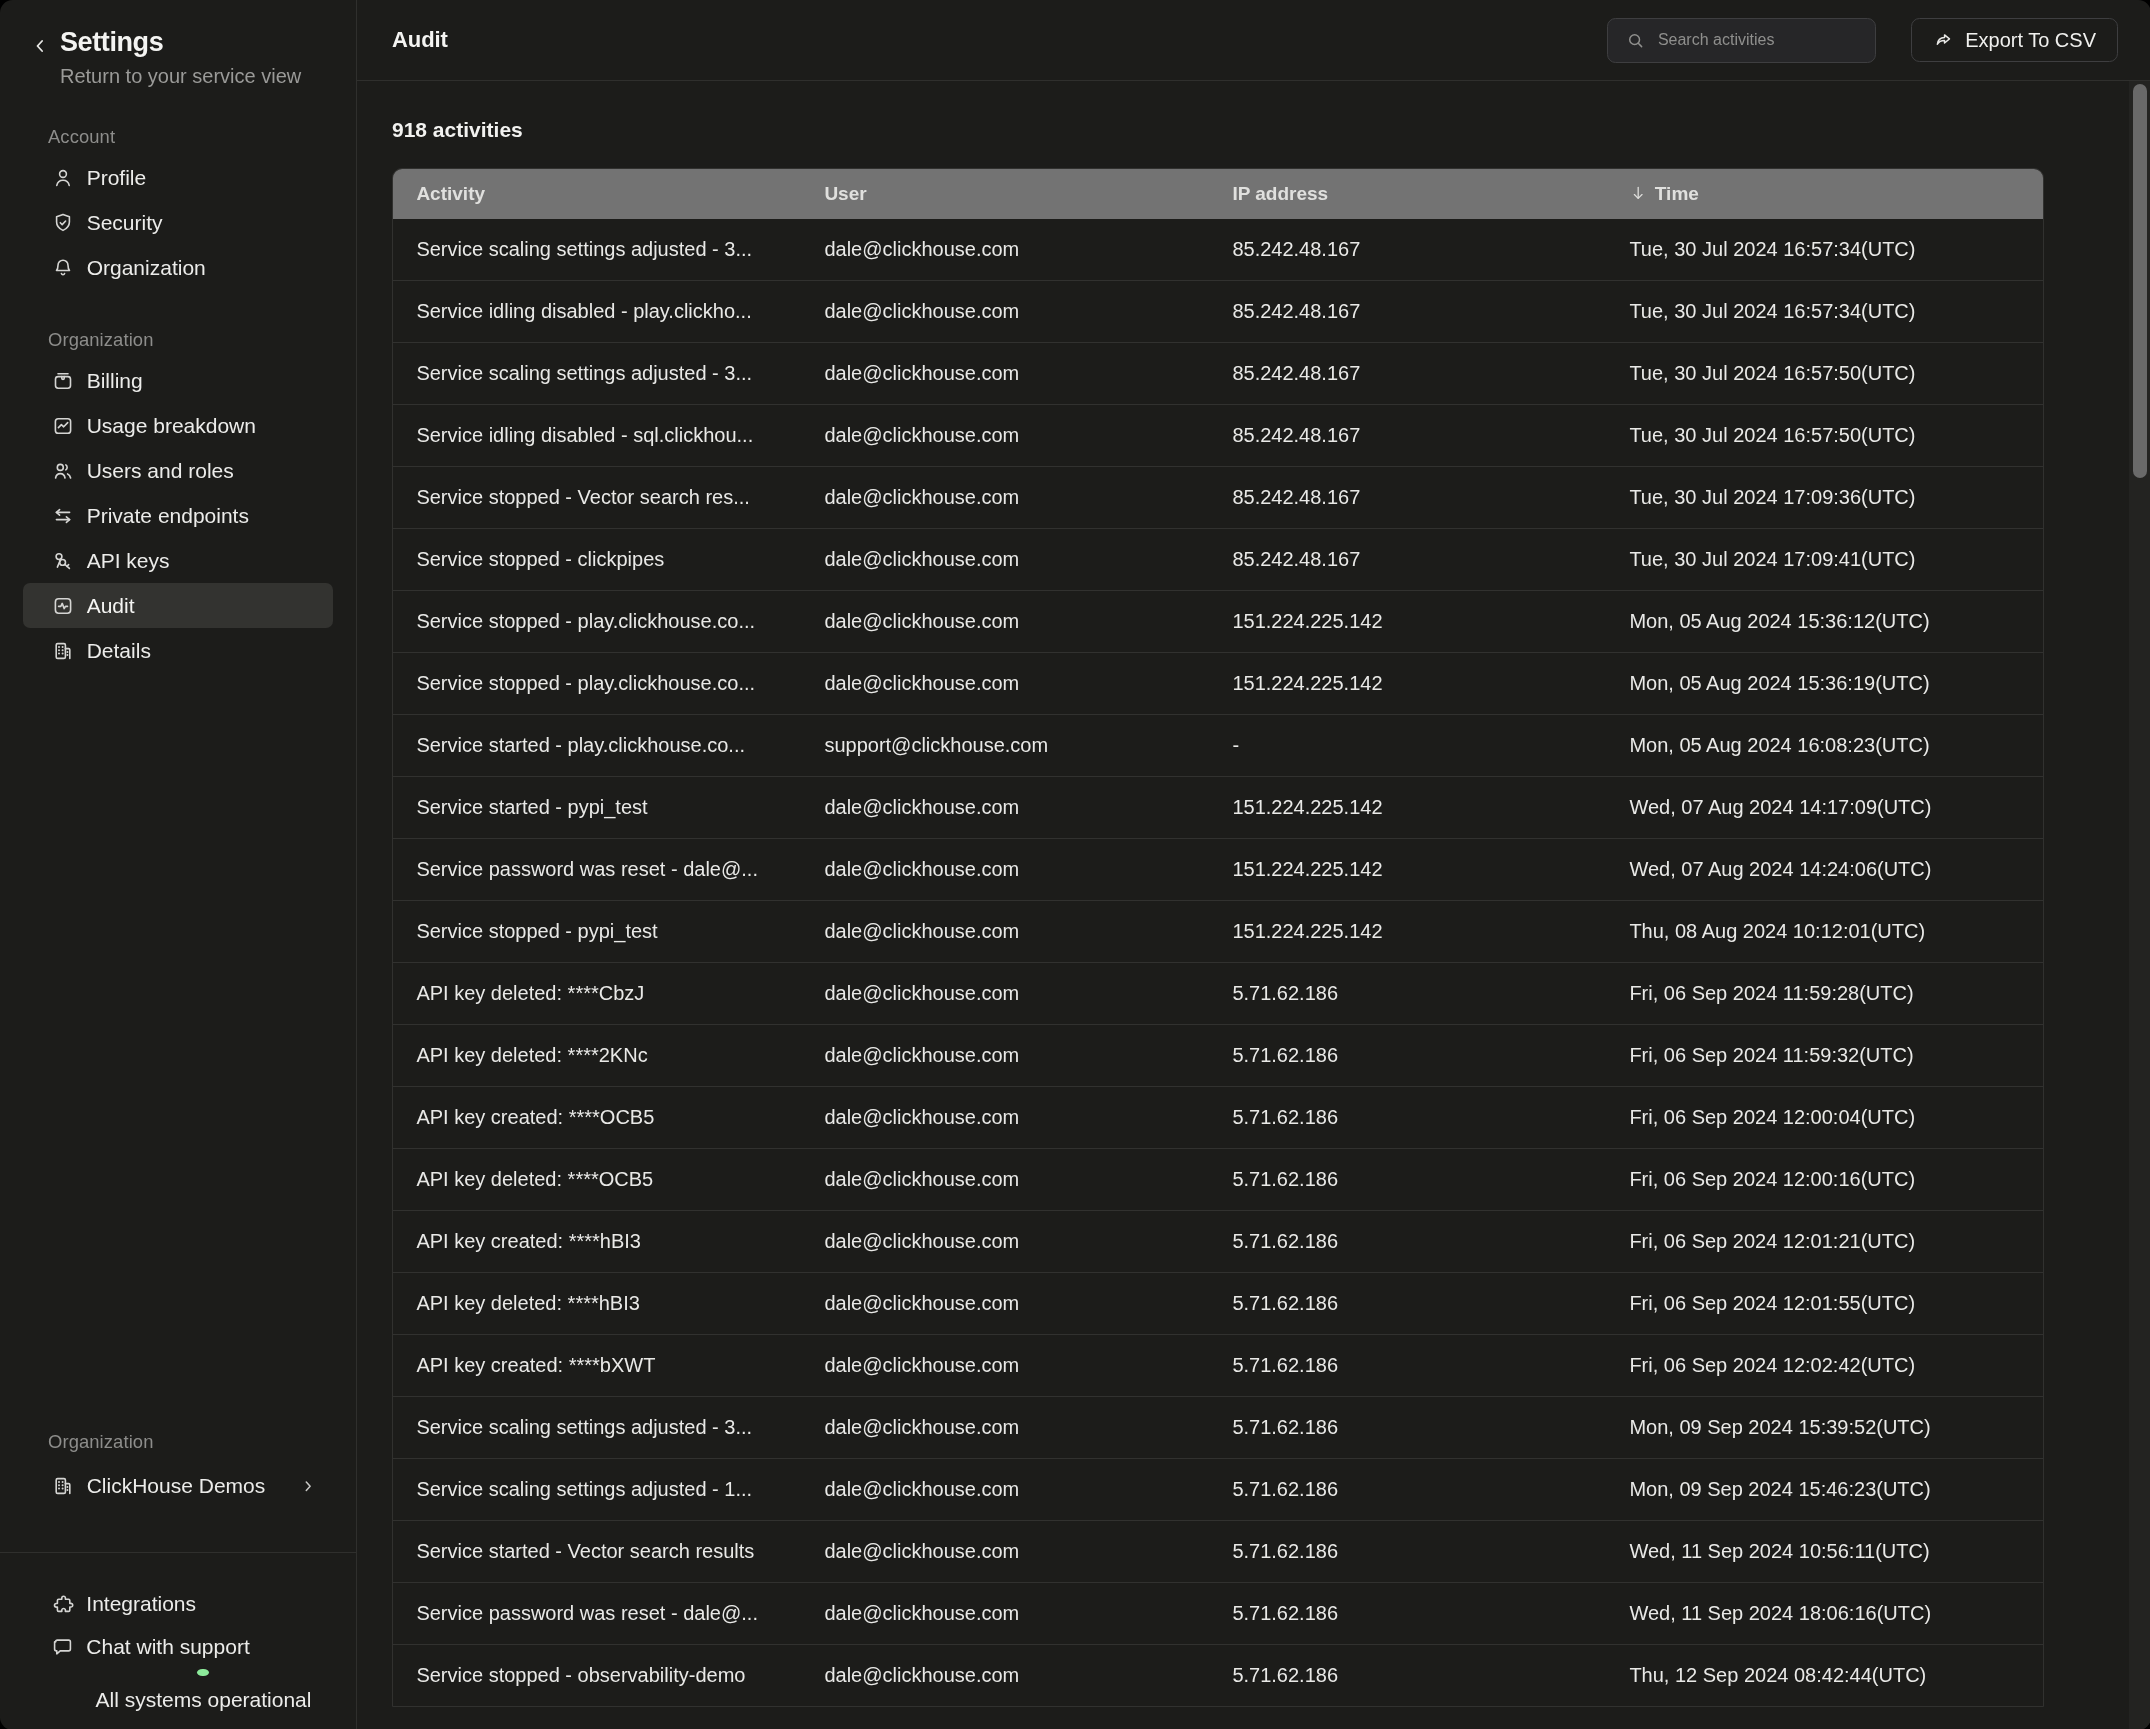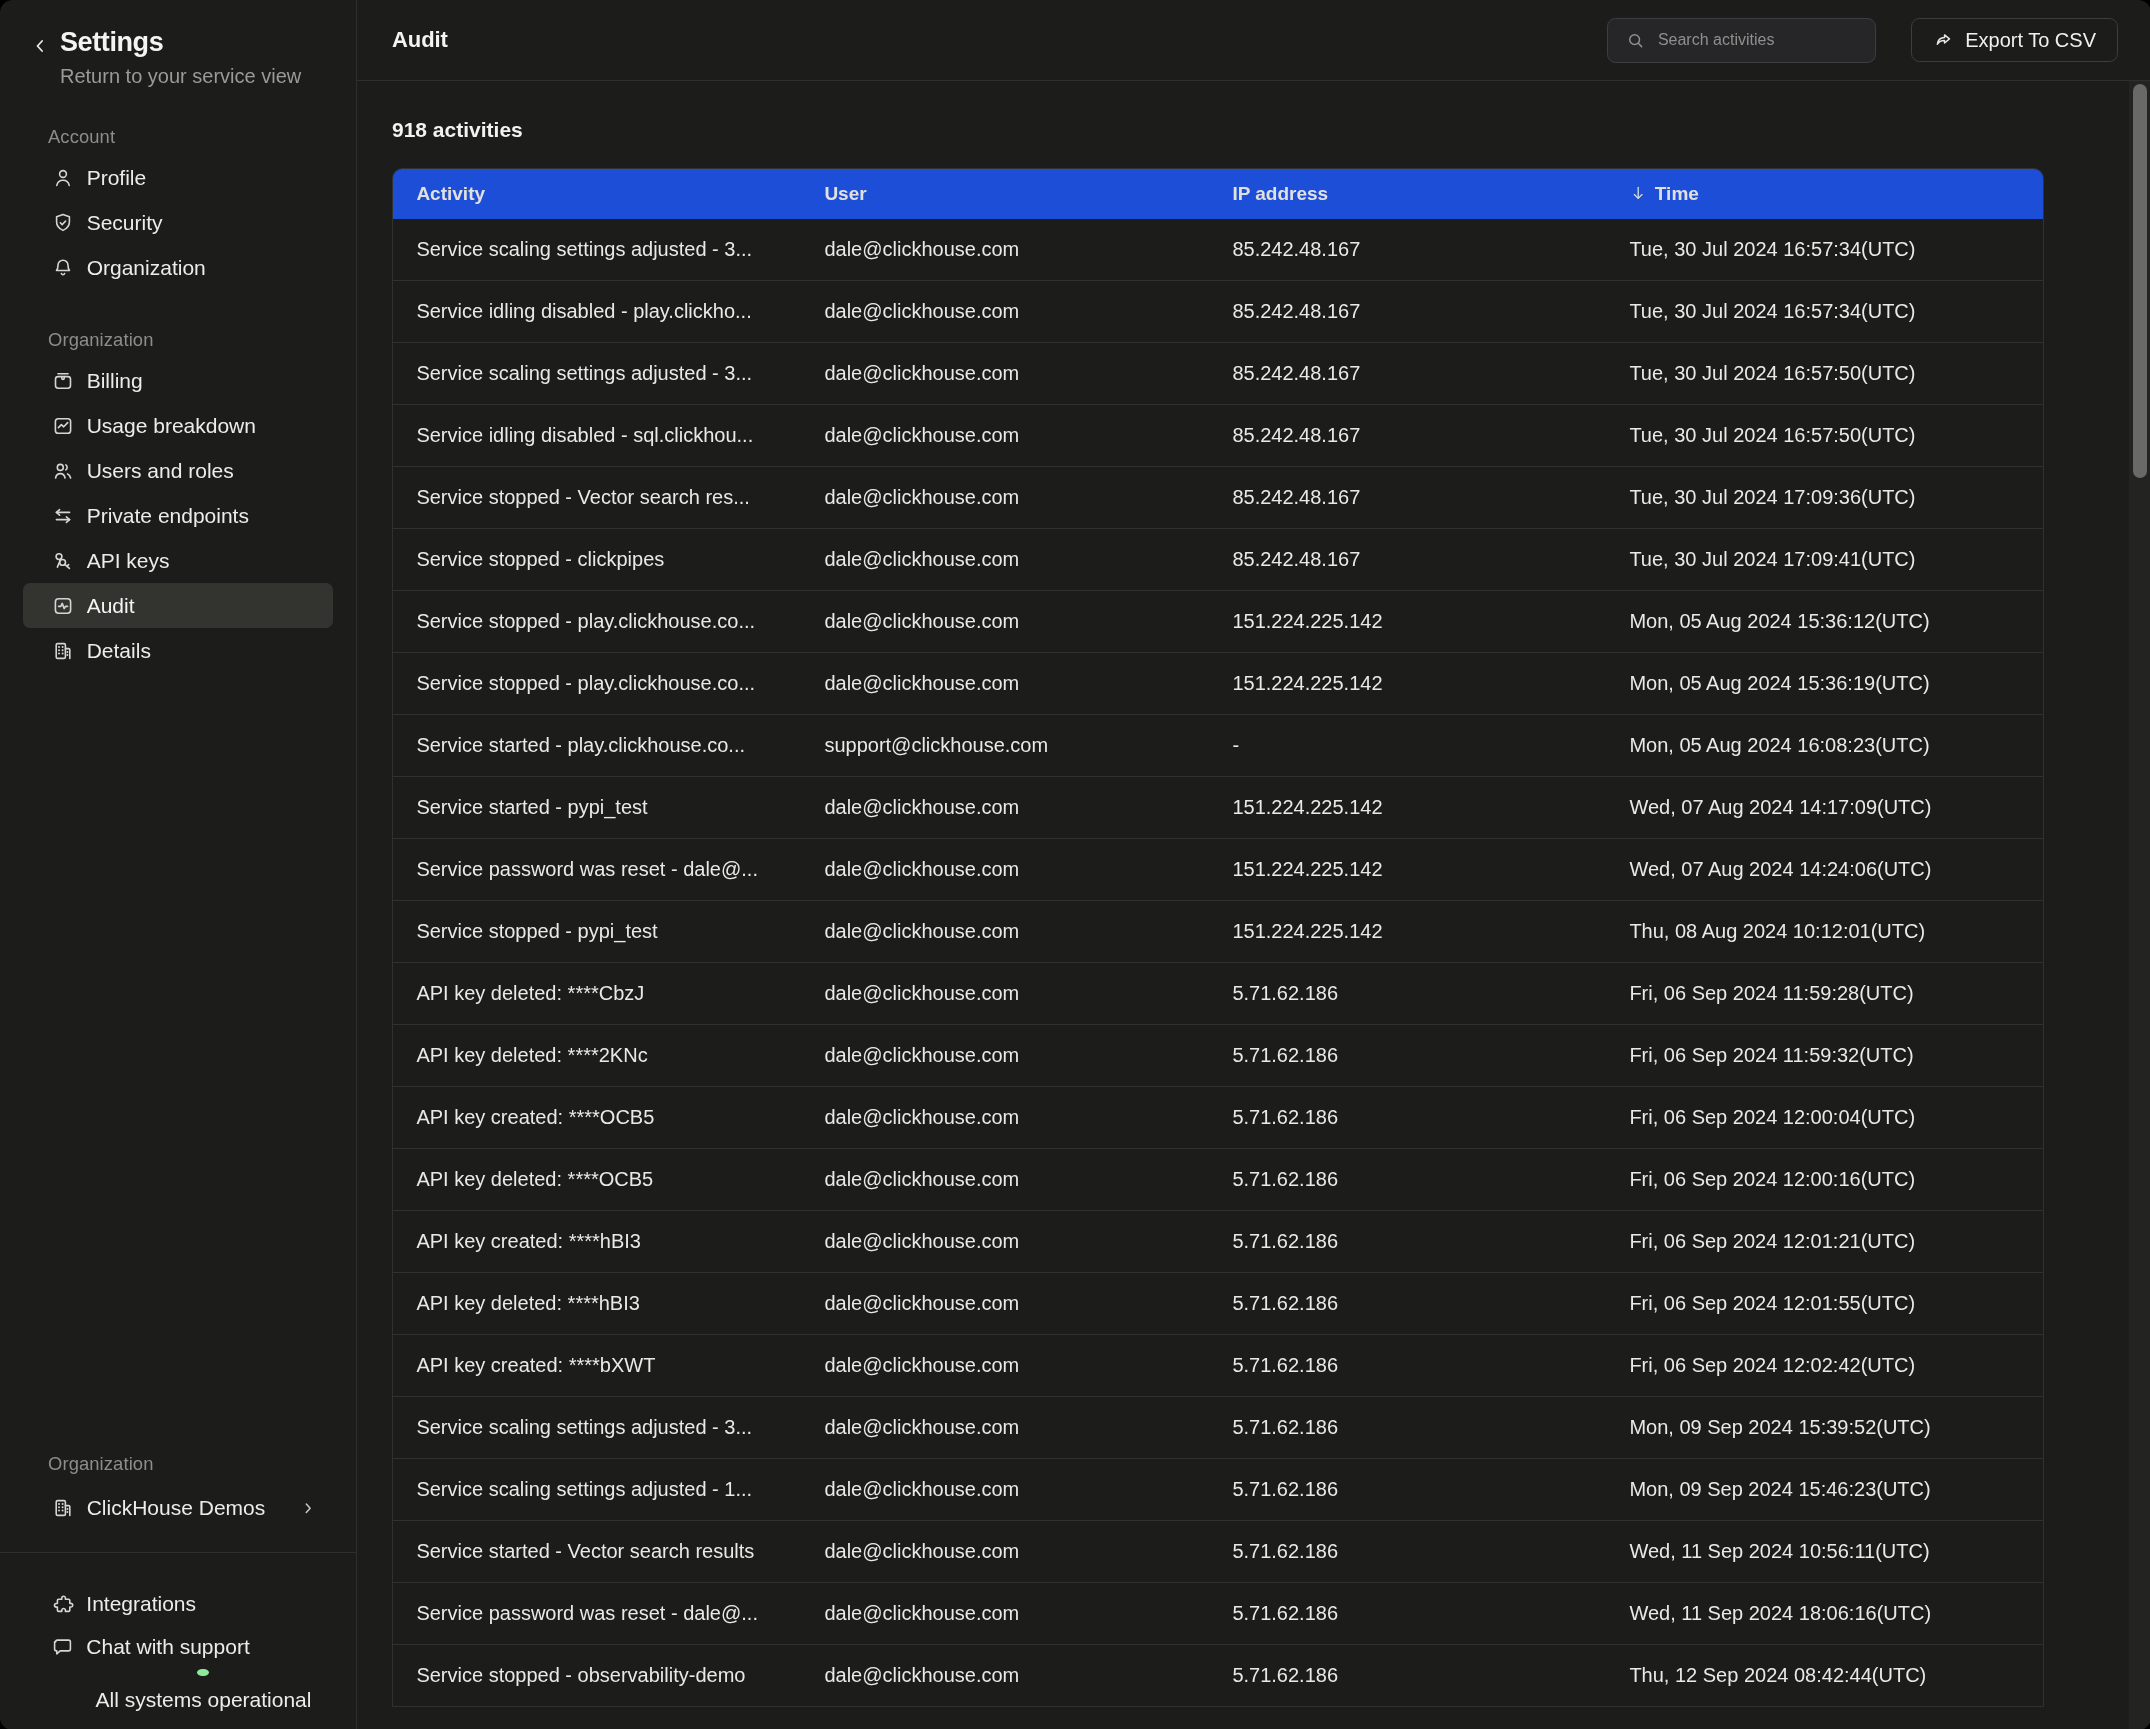--- a/index.html
+++ b/index.html
@@ -21,21 +21,21 @@
   .nav-item{height:45px;margin:0 23.4px;padding-left:28px;border-radius:7px;display:flex;align-items:center;gap:11.3px;cursor:pointer;}
   .nav-item .nav-ico{color:#d5d5d3;width:24px;}
   .nav-item .nav-label{font-size:21px;color:#ececea;line-height:25.5px;}
   .nav-item.active{background:#333330;}
   .nav-item.active .nav-label{color:#f5f5f3;}
   .side-bottom{margin-top:auto;}
   .demos-item{height:45px;margin:11.3px 23.4px 0;padding-left:28px;border-radius:7px;display:flex;align-items:center;gap:11.3px;cursor:pointer;}
   .demos-item .nav-ico{color:#d5d5d3;}
   .demos-item .nav-label{font-size:21px;color:#ececea;}
   .demos-item .chev{margin-left:auto;margin-right:15.6px;color:#c9c9c7;}
-  .side-footer{border-top:0.7px solid #2f2f2d;margin-top:21px;padding:30px 0 18.4px;}
+  .side-footer{border-top:0.7px solid #2f2f2d;margin-top:43px;padding:30px 0 18.4px;}
   .footer-item{height:43px;padding-left:51px;display:flex;align-items:center;gap:11.3px;cursor:pointer;}
   .footer-item .nav-ico{color:#d5d5d3;width:24px;}
   .footer-item .nav-label{font-size:21px;color:#ececea;}
   .status-row{height:43px;padding-left:51px;display:flex;align-items:center;gap:11.3px;cursor:pointer;flex-direction:column;}
   .status-dot{width:12px;height:12px;border-radius:50%;margin-left:5.7px;margin-right:6.4px;}
   .status-label{font-size:21px;color:#ececea;}
   
   .main{flex:1;display:flex;flex-direction:column;position:relative;min-width:0;}
   .topbar{height:80px;min-height:80px;border-bottom:0.7px solid #2f2f2d;display:flex;align-items:center;padding:0 33px 0 35px;}
   .topbar-title{font-size:22px;font-weight:700;color:#f4f4f2;letter-spacing:-0.1px;}
@@ -43,21 +43,21 @@
   .search-box{width:250px;height:43px;background:#262628;border:0.7px solid #3e3e40;border-radius:8.5px;display:flex;align-items:center;padding:0 0 0 17px;gap:10px;}
   .search-box .s-ico{color:#8f8f8d;}
   .search-box input{background:transparent;border:none;outline:none;color:#e8e8e6;font-size:16px;width:184px;font-family:inherit;}
   .search-box input::placeholder{color:#8f8f8d;}
   .export-btn{height:44px;padding:0 21px;border:0.7px solid #3e3e40;border-radius:8.5px;background:transparent;color:#f0f0ee;font-size:20px;font-weight:500;display:flex;align-items:center;gap:11.3px;cursor:pointer;font-family:inherit;}
   .export-btn .e-ico{color:#e8e8e6;}
   
   .content{padding:37px 0 0 35px;flex:1;min-height:0;}
   .count{font-size:21px;font-weight:700;color:#f2f2f0;line-height:24px;}
   .table{margin-top:25.5px;width:1650px;border:0.7px solid #31312f;border-radius:10px 10px 0 0;overflow:hidden;}
-  .thead{display:grid;grid-template-columns:408px 408px 397px 1fr;height:50px;background:#1d4ed8;align-items:center;}
+  .thead{display:grid;grid-template-columns:408px 408px 397px 1fr;height:50px;background:#737373;align-items:center;}
   .thead .hcell{padding-left:23.4px;font-size:19px;font-weight:600;color:#e0e0de;display:flex;align-items:center;gap:5.7px;cursor:pointer;white-space:nowrap;}
   .thead .sort-ico{color:#dcdcda;margin-right:1.4px;}
   .row{display:grid;grid-template-columns:408px 408px 397px 1fr;height:61px;align-items:center;border-top:0.7px solid #31312f;}
   .row:first-child{border-top:none;}
   .cell{padding-left:23.4px;font-size:20px;color:#e9e9e7;white-space:nowrap;overflow:hidden;}
   
   .scroll-track{position:absolute;top:81px;right:0;width:22px;bottom:0;background:#232321;cursor:pointer;}
   .scroll-thumb{position:absolute;top:2.8px;left:4.3px;width:13.5px;height:394px;background:#696969;border-radius:7px;cursor:grab;}
 </style>
 </head>

